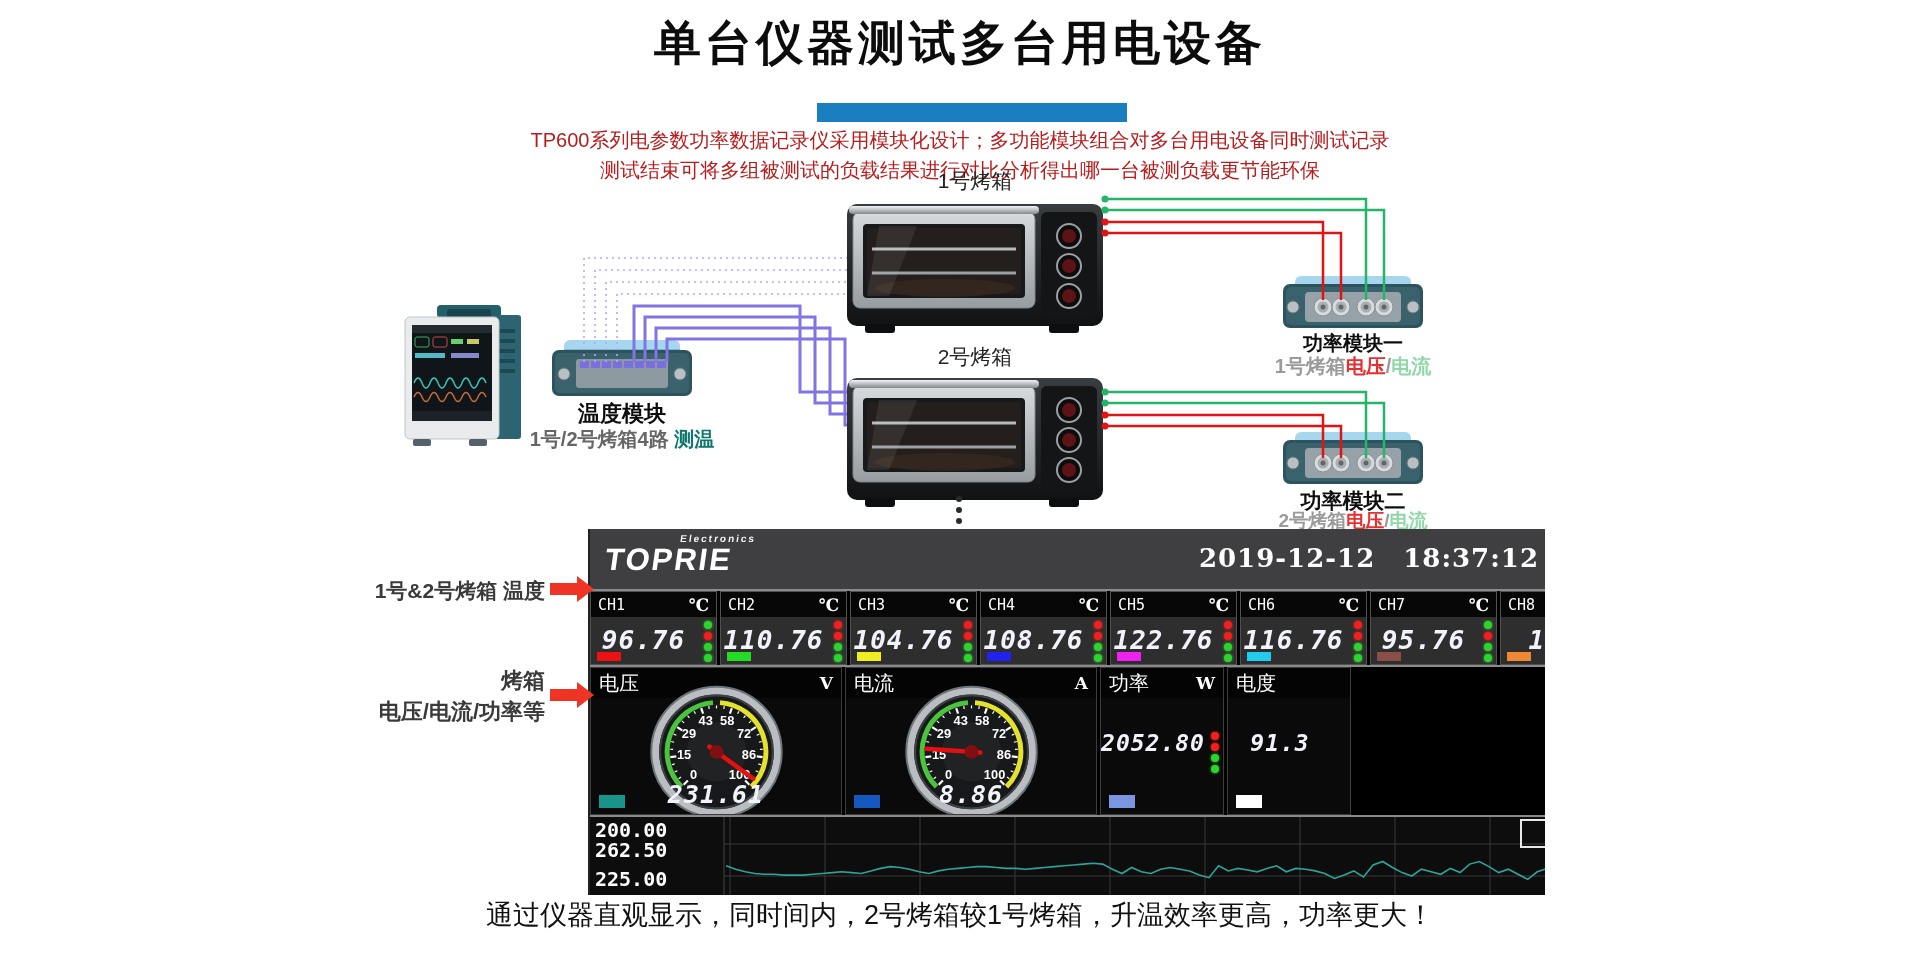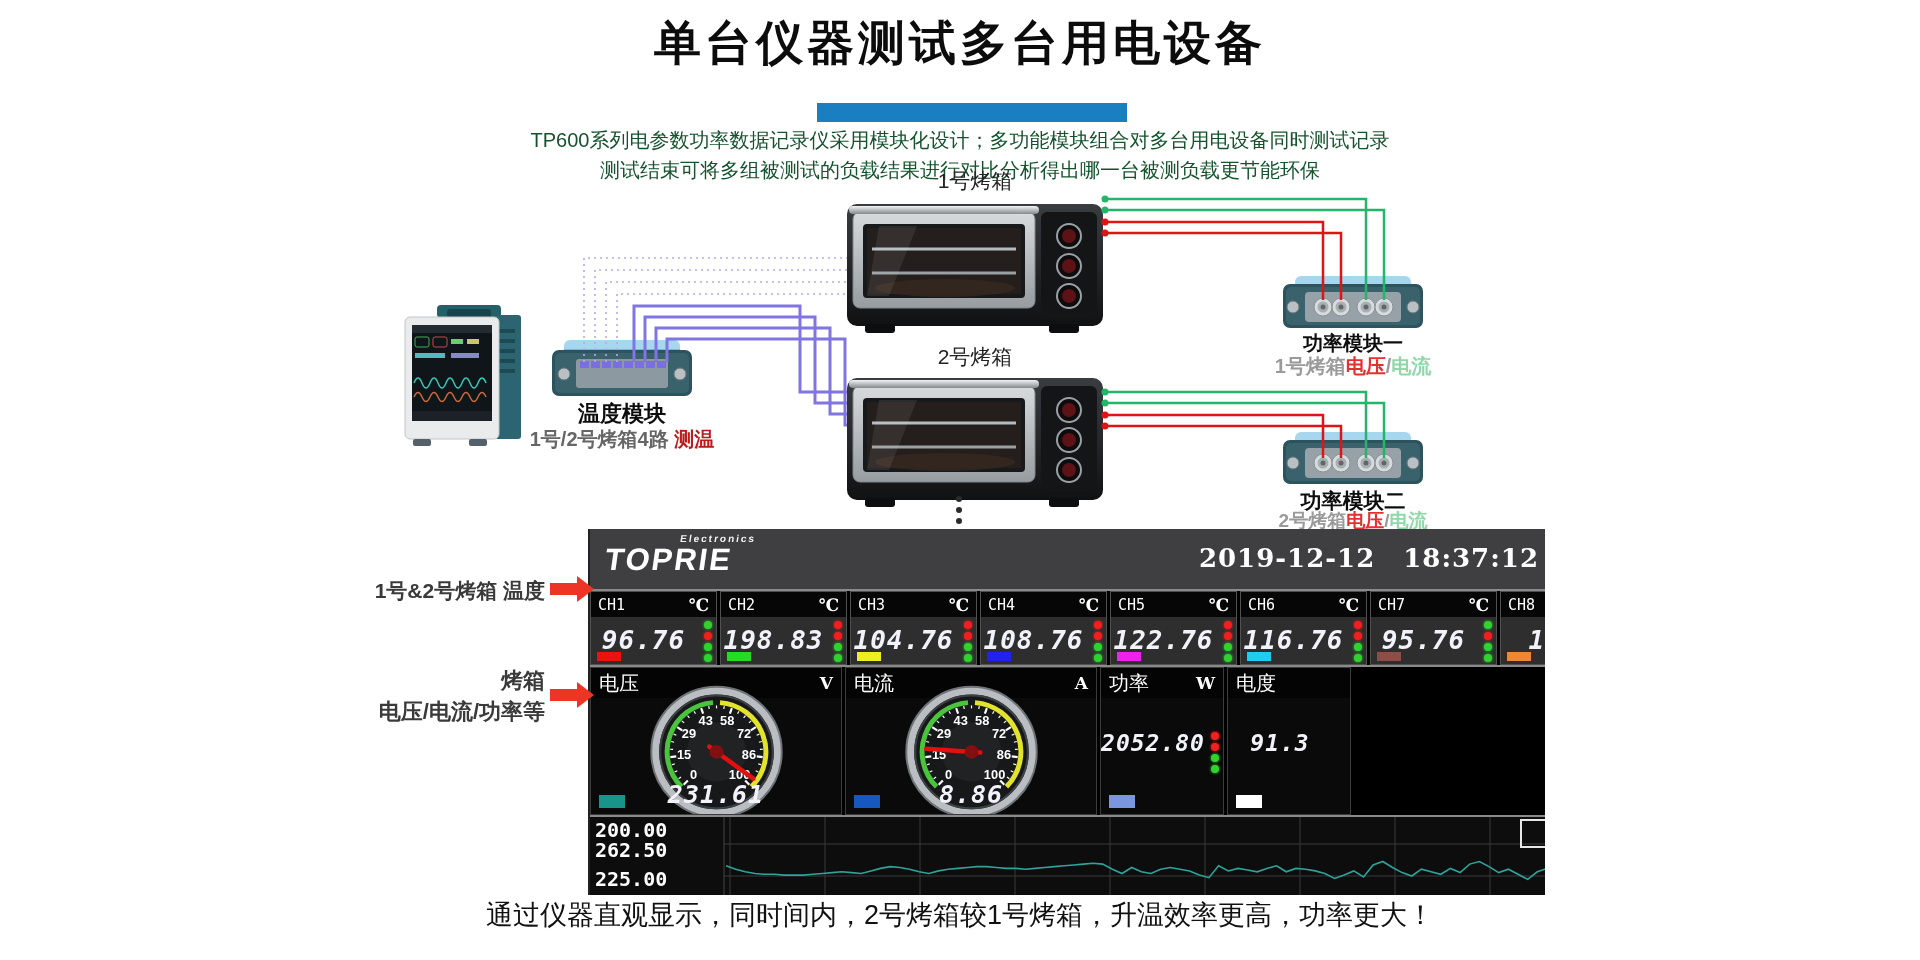--- a/index.html
+++ b/index.html
@@ -2,21 +2,21 @@
 <html><head>
 <meta charset="utf-8">
 <style>
   html,body{margin:0;padding:0;background:#fff;}
   .stage{position:relative;width:1920px;height:960px;background:#ffffff;overflow:hidden;
          font-family:"Liberation Sans",sans-serif;color:#111;}
   
   .title{position:absolute;top:12px;left:0;width:100%;text-align:center;
          font-size:47px;font-weight:700;letter-spacing:4px;color:#0c0c0c;}
   .title-bar{position:absolute;top:103px;left:817px;width:310px;height:19px;}
-  .intro{position:absolute;left:0;width:100%;text-align:center;font-size:20px;color:#14532d;}
+  .intro{position:absolute;left:0;width:100%;text-align:center;font-size:20px;color:#b91c1c;}
   .l1{top:127px}.l2{top:157px}
   
   .dev{position:absolute;z-index:2;}
   .dev svg{display:block;width:100%;height:100%;}
   .recorder{left:403px;top:305px;width:120px;height:145px;}
   .oven1{left:845px;top:196px;width:260px;height:140px;}
   .oven2{left:845px;top:370px;width:260px;height:140px;}
   .tmod{left:552px;top:340px;width:140px;height:58px;}
   .pmod1{left:1283px;top:276px;width:140px;height:54px;}
   .pmod2{left:1283px;top:432px;width:140px;height:54px;}
@@ -263,21 +263,21 @@
       <circle cx="1105" cy="233" r="3.5" fill="#e01414"></circle>
       <circle cx="1105" cy="392" r="3.5" fill="#25b56a"></circle>
       <circle cx="1105" cy="403" r="3.5" fill="#25b56a"></circle>
       <circle cx="1105" cy="415" r="3.5" fill="#e01414"></circle>
       <circle cx="1105" cy="426" r="3.5" fill="#e01414"></circle>
     </svg>
 
   <div class="dlabel lbl-oven1">1号烤箱</div>
   <div class="dlabel lbl-oven2">2号烤箱</div>
   <div class="dlabel lbl-tmod-name modname">温度模块</div>
-  <div class="dlabel lbl-tmod-sub"><span>1号/2号烤箱4路 </span><span class="hl-temp" id="hl-temp" style="color: #b91c1c;">测温</span></div>
+  <div class="dlabel lbl-tmod-sub"><span>1号/2号烤箱4路 </span><span class="hl-temp" id="hl-temp" style="color: #0f766e;">测温</span></div>
   <div class="dlabel lbl-pm1-name modname">功率模块一</div>
   <div class="dlabel lbl-pm1-sub"><span>1号烤箱</span><span class="hl-volt volt" style="color: rgb(229, 48, 48);">电压</span><span>/</span><span class="hl-curr curr" style="color: rgb(143, 216, 168);">电流</span></div>
   <div class="dlabel lbl-pm2-name modname">功率模块二</div>
   <div class="dlabel lbl-pm2-sub"><span>2号烤箱</span><span class="hl-volt volt" style="color: rgb(229, 48, 48);">电压</span><span>/</span><span class="hl-curr curr" style="color: rgb(143, 216, 168);">电流</span></div>
   <div class="ellipsis">
       <i></i>
       <i></i>
       <i></i>
     </div>
 
@@ -320,21 +320,21 @@
             <i style="background: rgb(46, 211, 46); box-shadow: rgb(46, 211, 46) 0px 0px 3px;"></i>
           </span>
     <span class="swatch ch-swatch" style="background: rgb(238, 17, 17);"></span>
   </div>
 
   <div class="ch-cell">
     <div class="ch-head">
       <span class="ch-id">CH2</span>
       <span class="ch-unit">℃</span>
     </div>
-    <span class="seg ch-val">198.83</span>
+    <span class="seg ch-val">110.76</span>
     <span class="leds">
             <i style="background: rgb(242, 31, 31); box-shadow: rgb(242, 31, 31) 0px 0px 3px;"></i>
             <i style="background: rgb(242, 31, 31); box-shadow: rgb(242, 31, 31) 0px 0px 3px;"></i>
             <i style="background: rgb(46, 211, 46); box-shadow: rgb(46, 211, 46) 0px 0px 3px;"></i>
             <i style="background: rgb(46, 211, 46); box-shadow: rgb(46, 211, 46) 0px 0px 3px;"></i>
           </span>
     <span class="swatch ch-swatch" style="background: rgb(34, 221, 34);"></span>
   </div>
 
   <div class="ch-cell">

